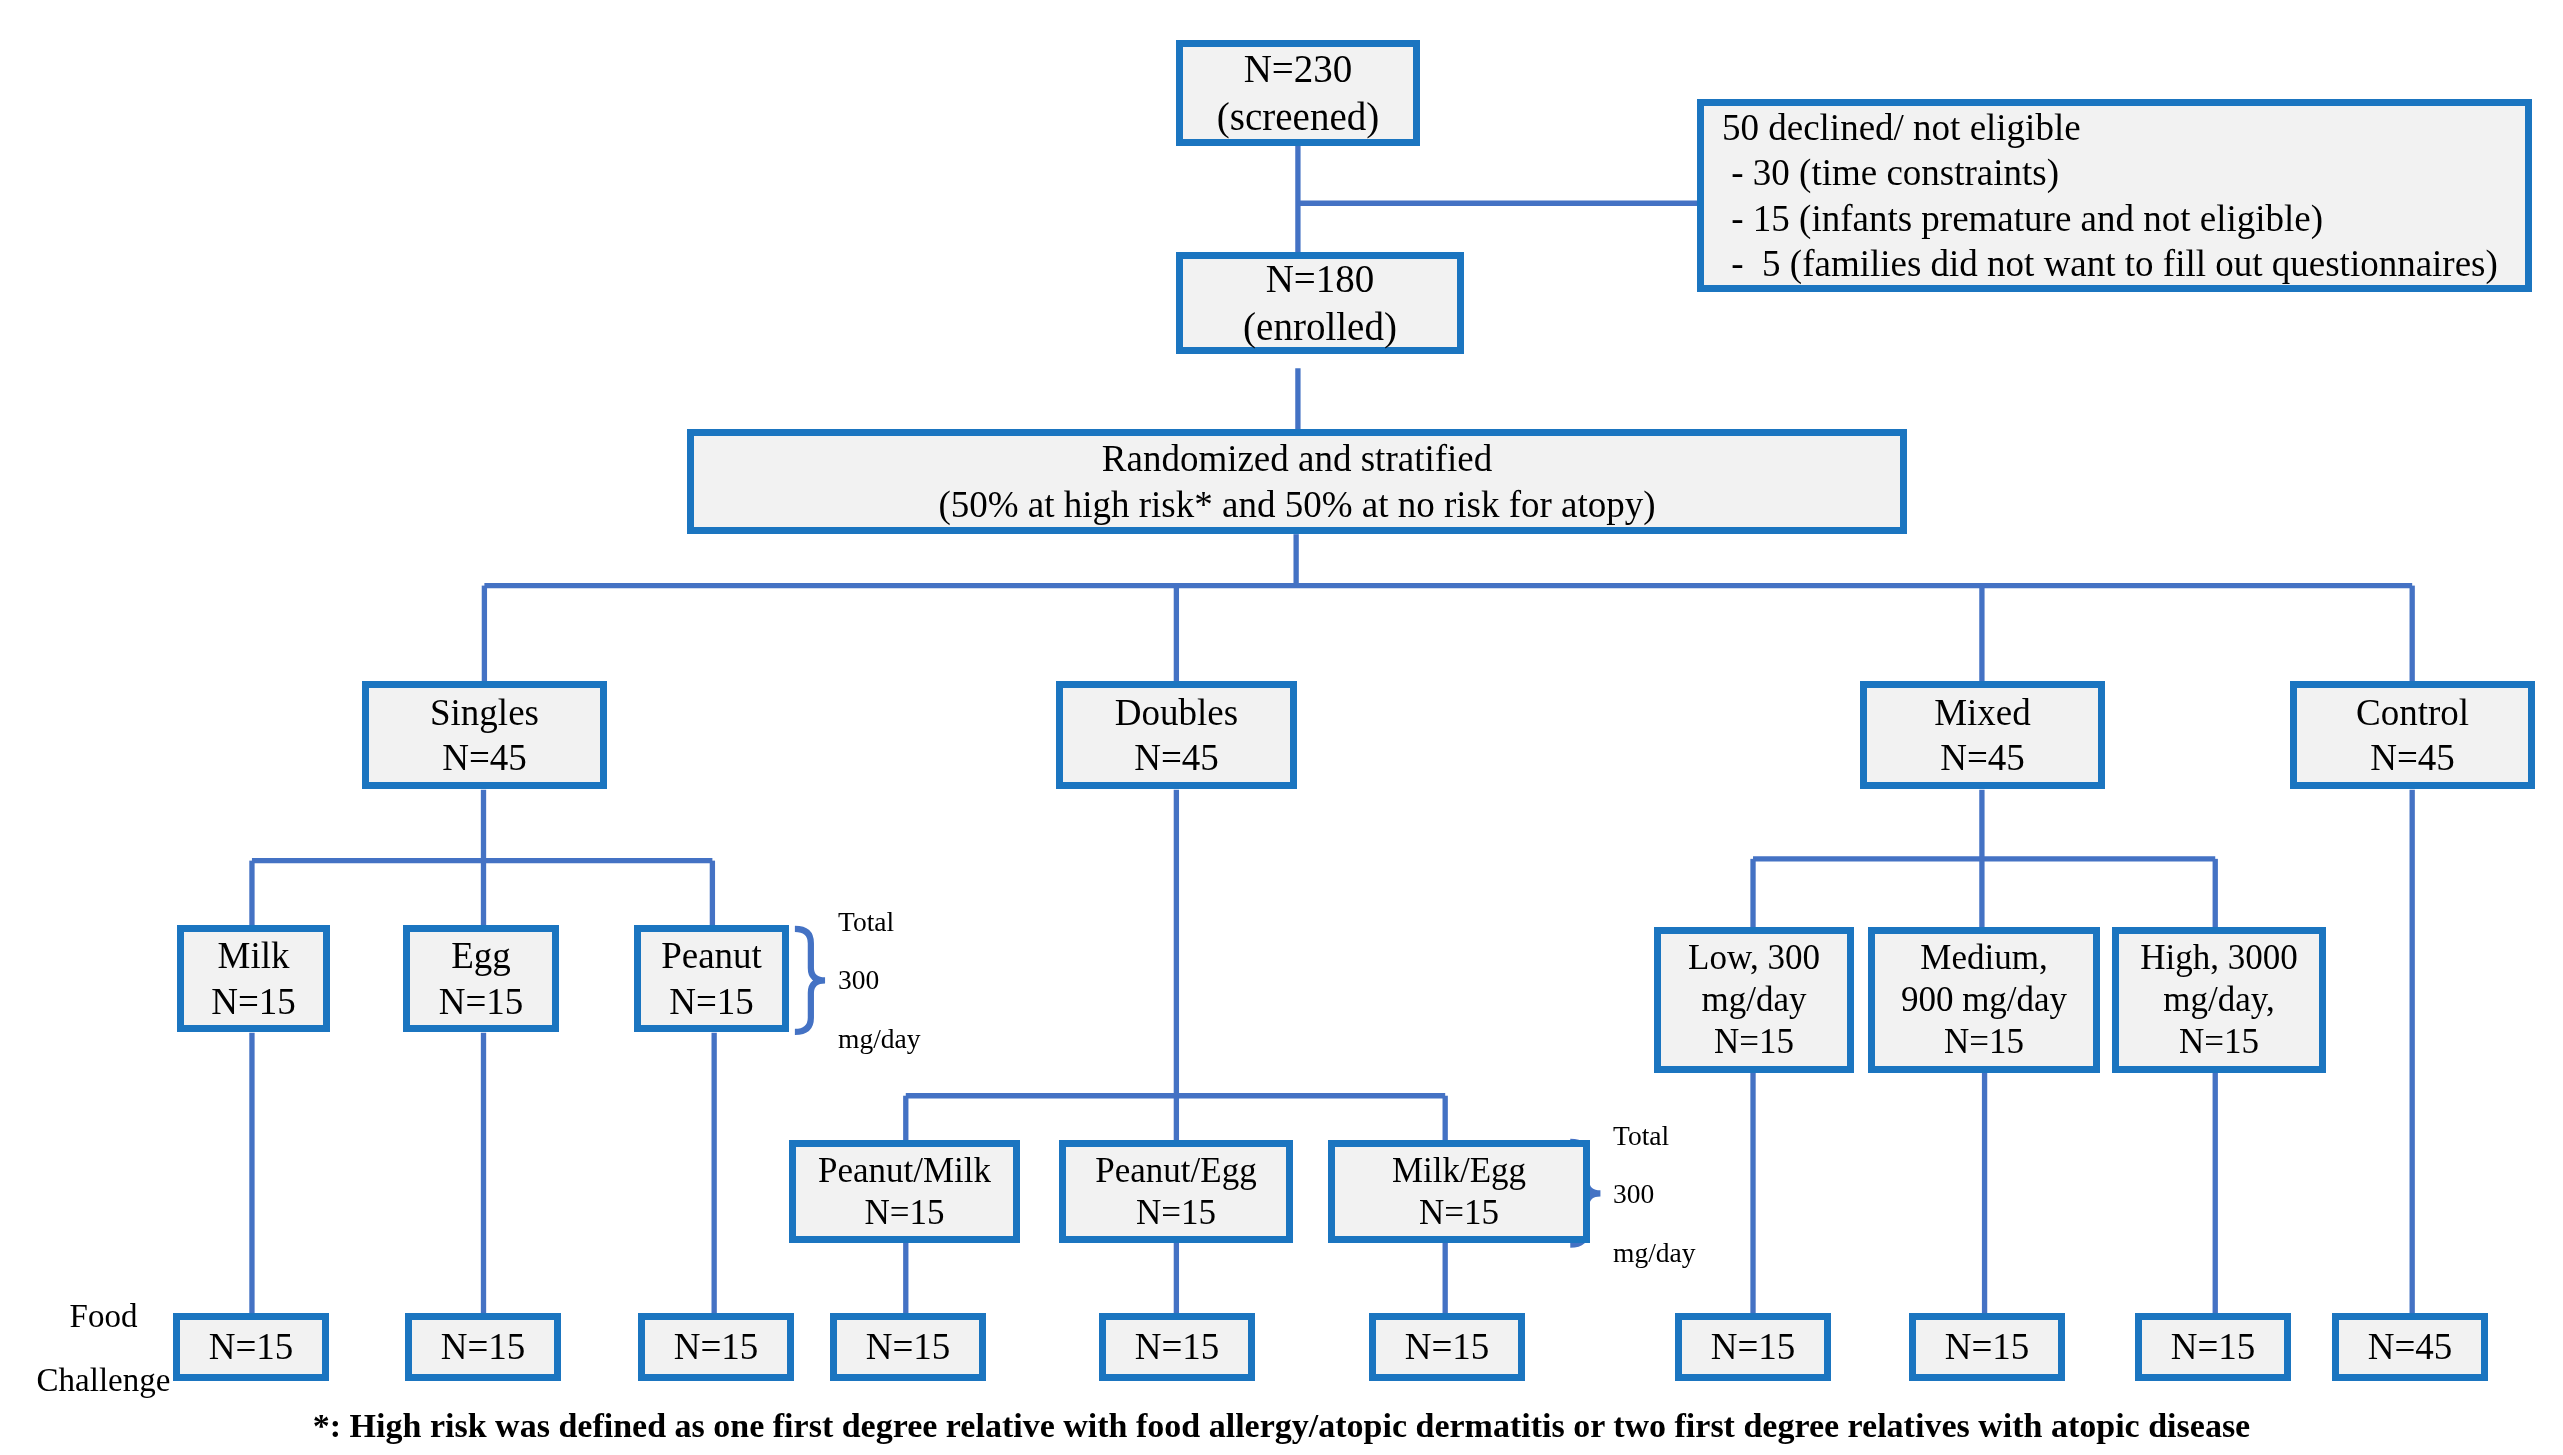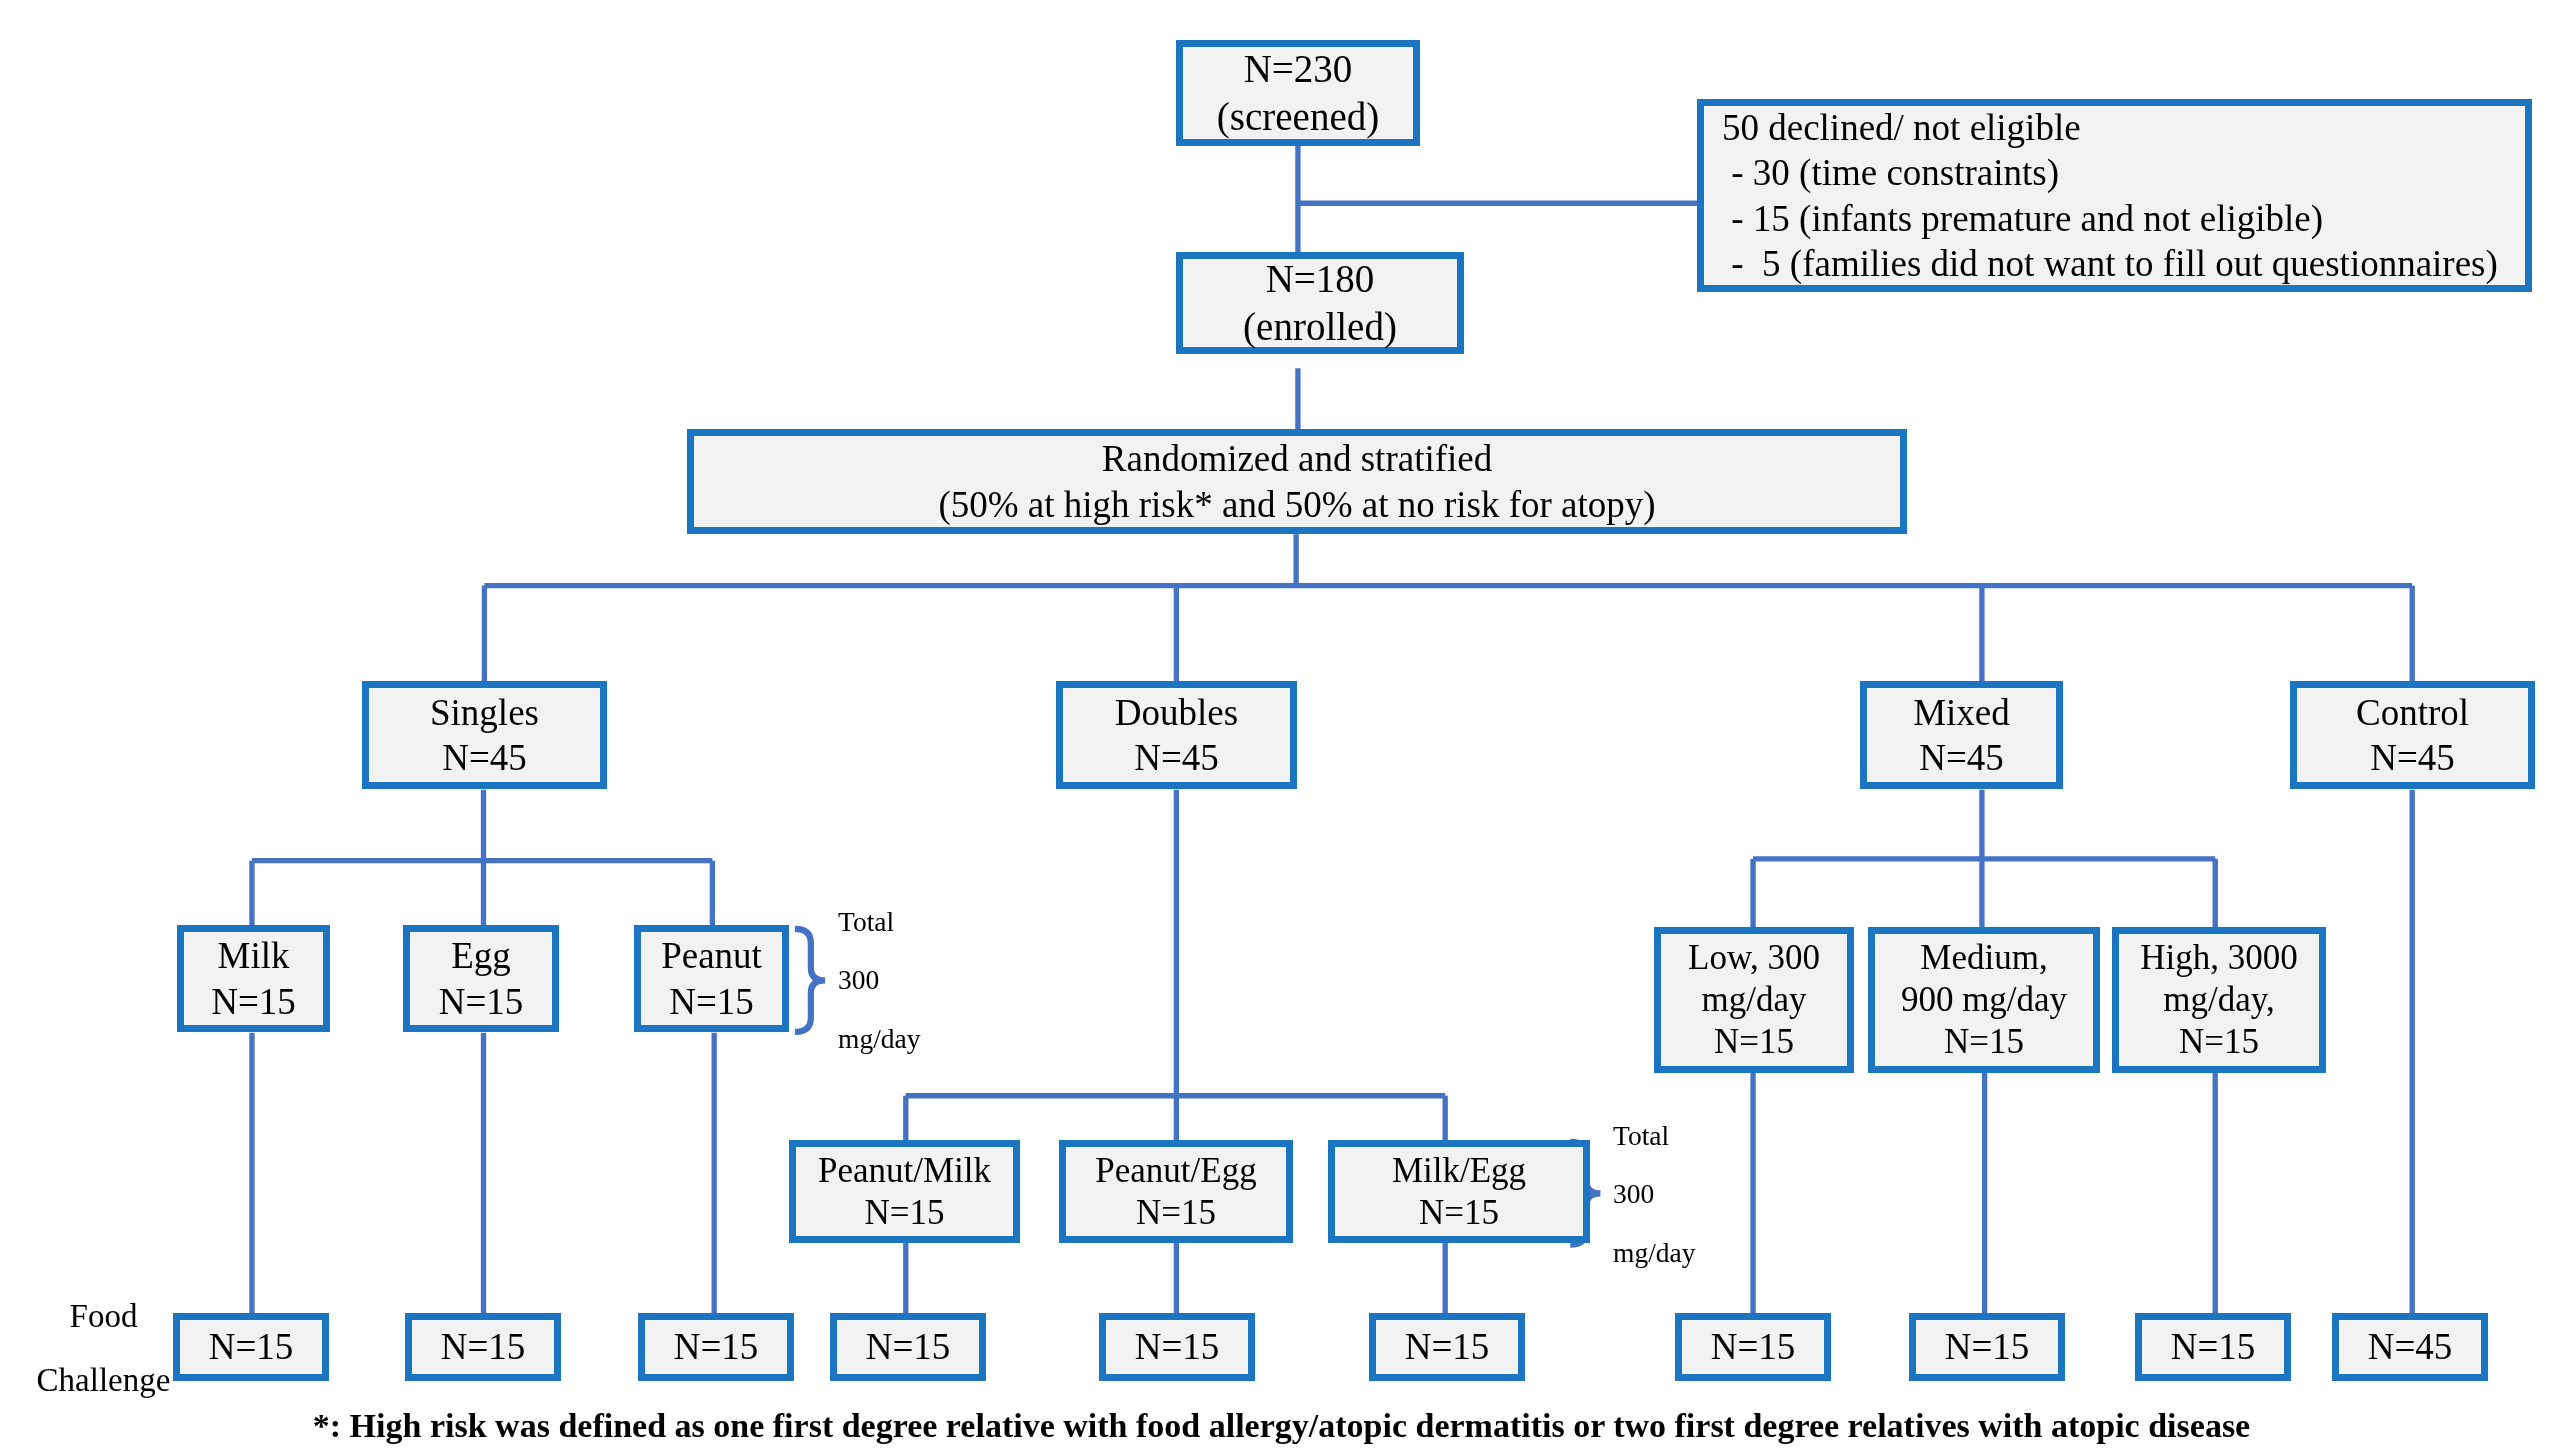--- a/index.html
+++ b/index.html
@@ -126,21 +126,21 @@
   </div>
 
   <div class="node fs42" style="left:362px;top:681px;width:245px;height:108px;">
     <div class="ln">Singles</div>
     <div class="ln">N=45</div>
   </div>
   <div class="node fs42" style="left:1056px;top:681px;width:241px;height:108px;">
     <div class="ln">Doubles</div>
     <div class="ln">N=45</div>
   </div>
-  <div class="node fs42" style="left:1860px;top:681px;width:203px;height:108px;">
+  <div class="node fs42" style="left:1860px;top:681px;width:245px;height:108px;">
     <div class="ln">Mixed</div>
     <div class="ln">N=45</div>
   </div>
   <div class="node fs42" style="left:2290px;top:681px;width:245px;height:108px;">
     <div class="ln">Control</div>
     <div class="ln">N=45</div>
   </div>
 
   <div class="node fs42" style="left:177px;top:925px;width:153px;height:107px;">
     <div class="ln">Milk</div>

